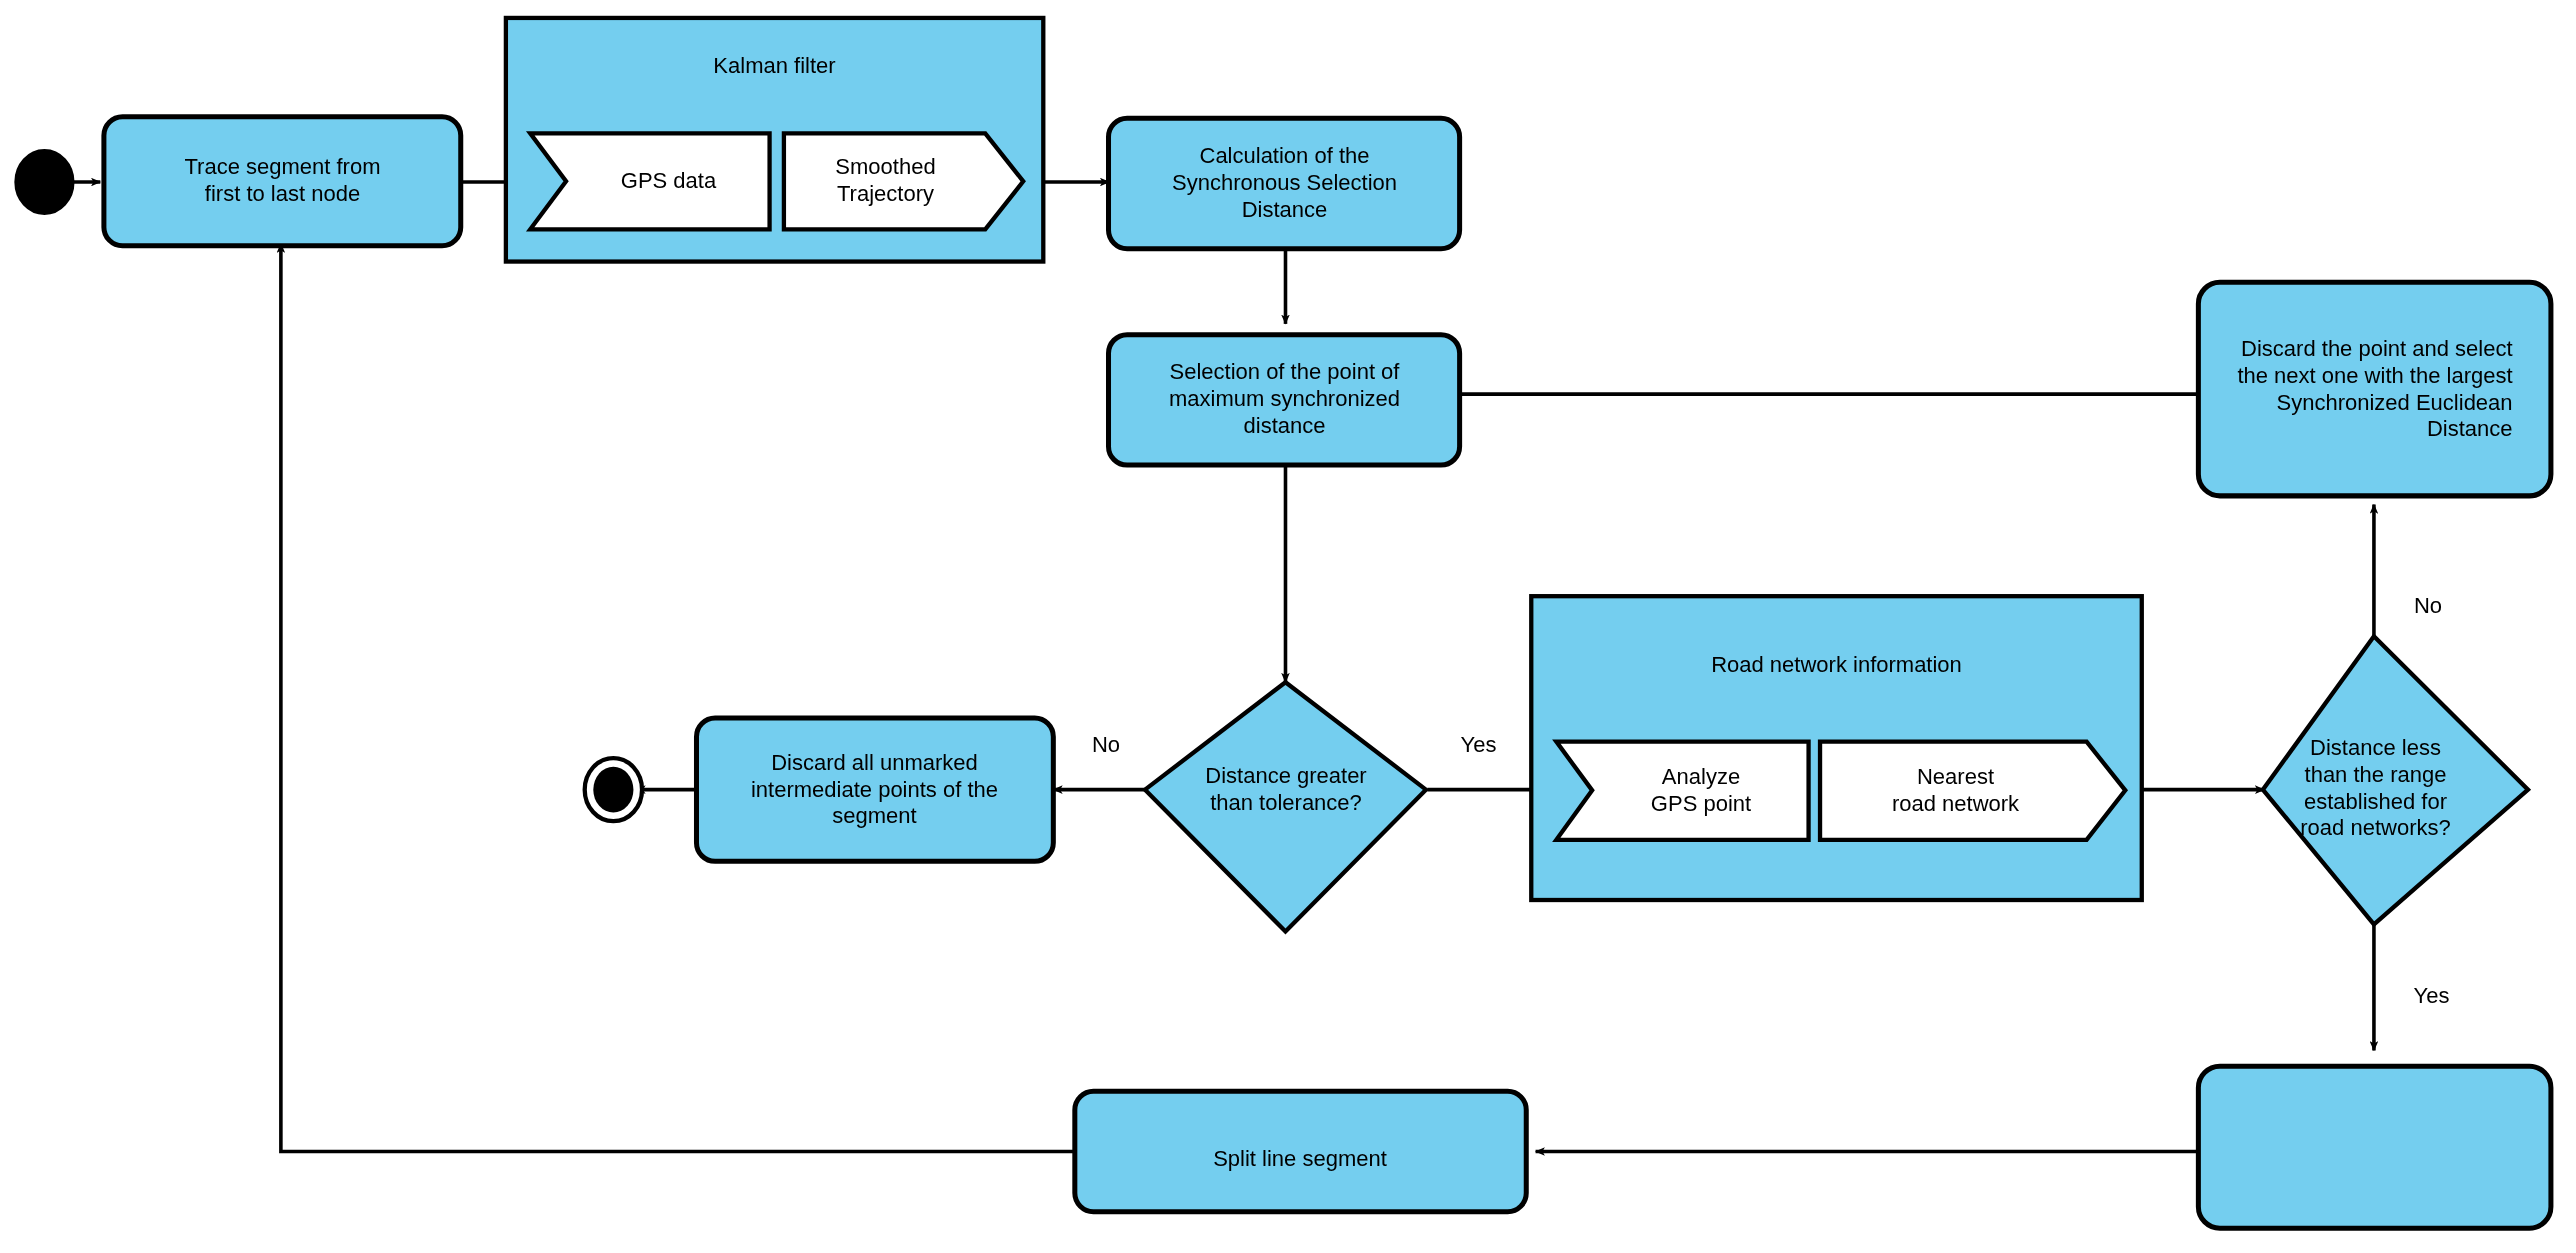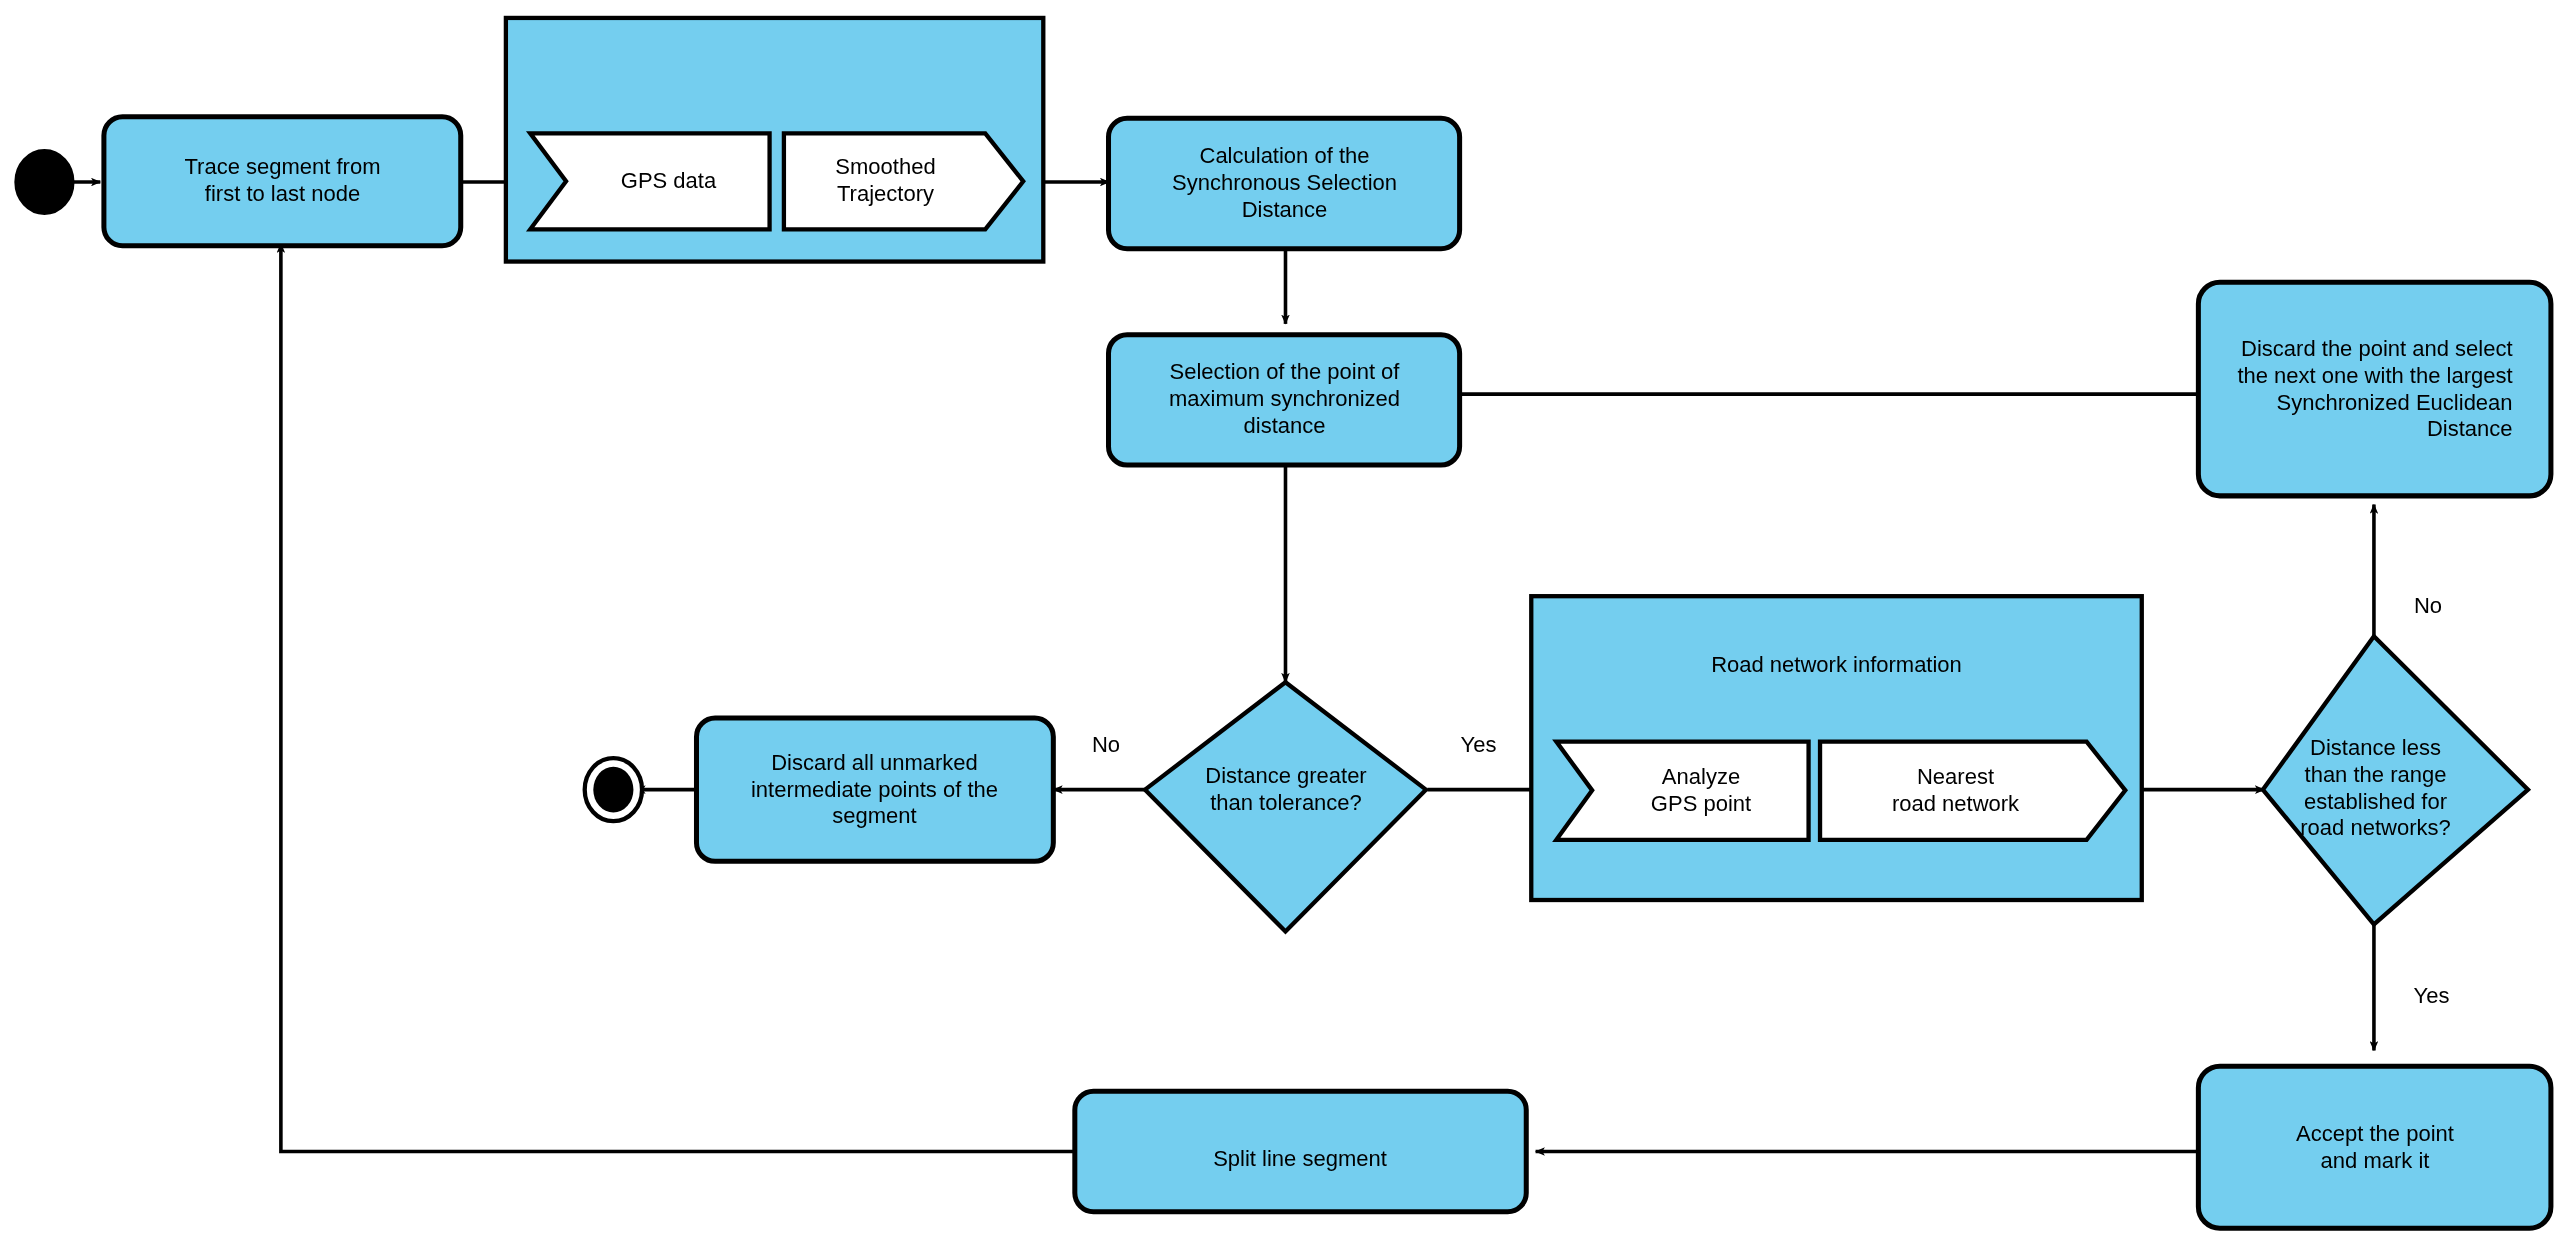--- a/index.html
+++ b/index.html
@@ -120,20 +120,21 @@
     <rect x="3068" y="1488" width="492" height="226" rx="30" ry="30" fill="#74CEEF" stroke="#000000" stroke-width="7"></rect>
 
     <polygon points="1794,952 1990,1102 1794,1300 1598,1102" fill="#74CEEF" stroke="#000000" stroke-width="6"></polygon>
 
     <polygon points="3313,888 3528,1102 3313,1290 3158,1102" fill="#74CEEF" stroke="#000000" stroke-width="6"></polygon>
   </svg>
 
   <div class="node-label act-label" style="left:111px; top:120px; width:343px; height:122px;">Trace segment from
 first to last node</div>
 
+  <div class="node-label group-title" style="left:506px; top:52px; width:537px; height:29px;">Kalman filter</div>
 
   <div class="node-label chev-label" style="left:570px; top:133px; width:197px; height:96px;">GPS data</div>
 
   <div class="node-label chev-label" style="left:785px; top:133px; width:201px; height:96px;">Smoothed
 Trajectory</div>
 
   <div class="node-label act-label" style="left:1116px; top:122px; width:337px; height:123px;">Calculation of the
 Synchronous Selection
 Distance</div>
 
@@ -145,22 +146,20 @@
 the next one with the largest
 Synchronized Euclidean
 Distance</div>
 
   <div class="node-label act-label" style="left:702px; top:722px; width:345px; height:136px;">Discard all unmarked
 intermediate points of the
 segment</div>
 
   <div class="node-label act-label" style="left:1078px; top:1091px; width:444px; height:136px;">Split line segment</div>
 
-  <div class="node-label act-label" style="left:2203px; top:1070px; width:344px; height:155px;">Accept the point
-and mark it</div>
 
   <div class="node-label dec-label" style="left:1175px; top:747px; width:222px; height:86px;">Distance greater
 than tolerance?</div>
 
   <div class="node-label dec-label" style="left:2270px; top:702px; width:211px; height:173px;">Distance less
 than the range
 established for
 road networks?</div>
 
   <div class="node-label group-title" style="left:1531px; top:651px; width:611px; height:29px;">Road network information</div>

